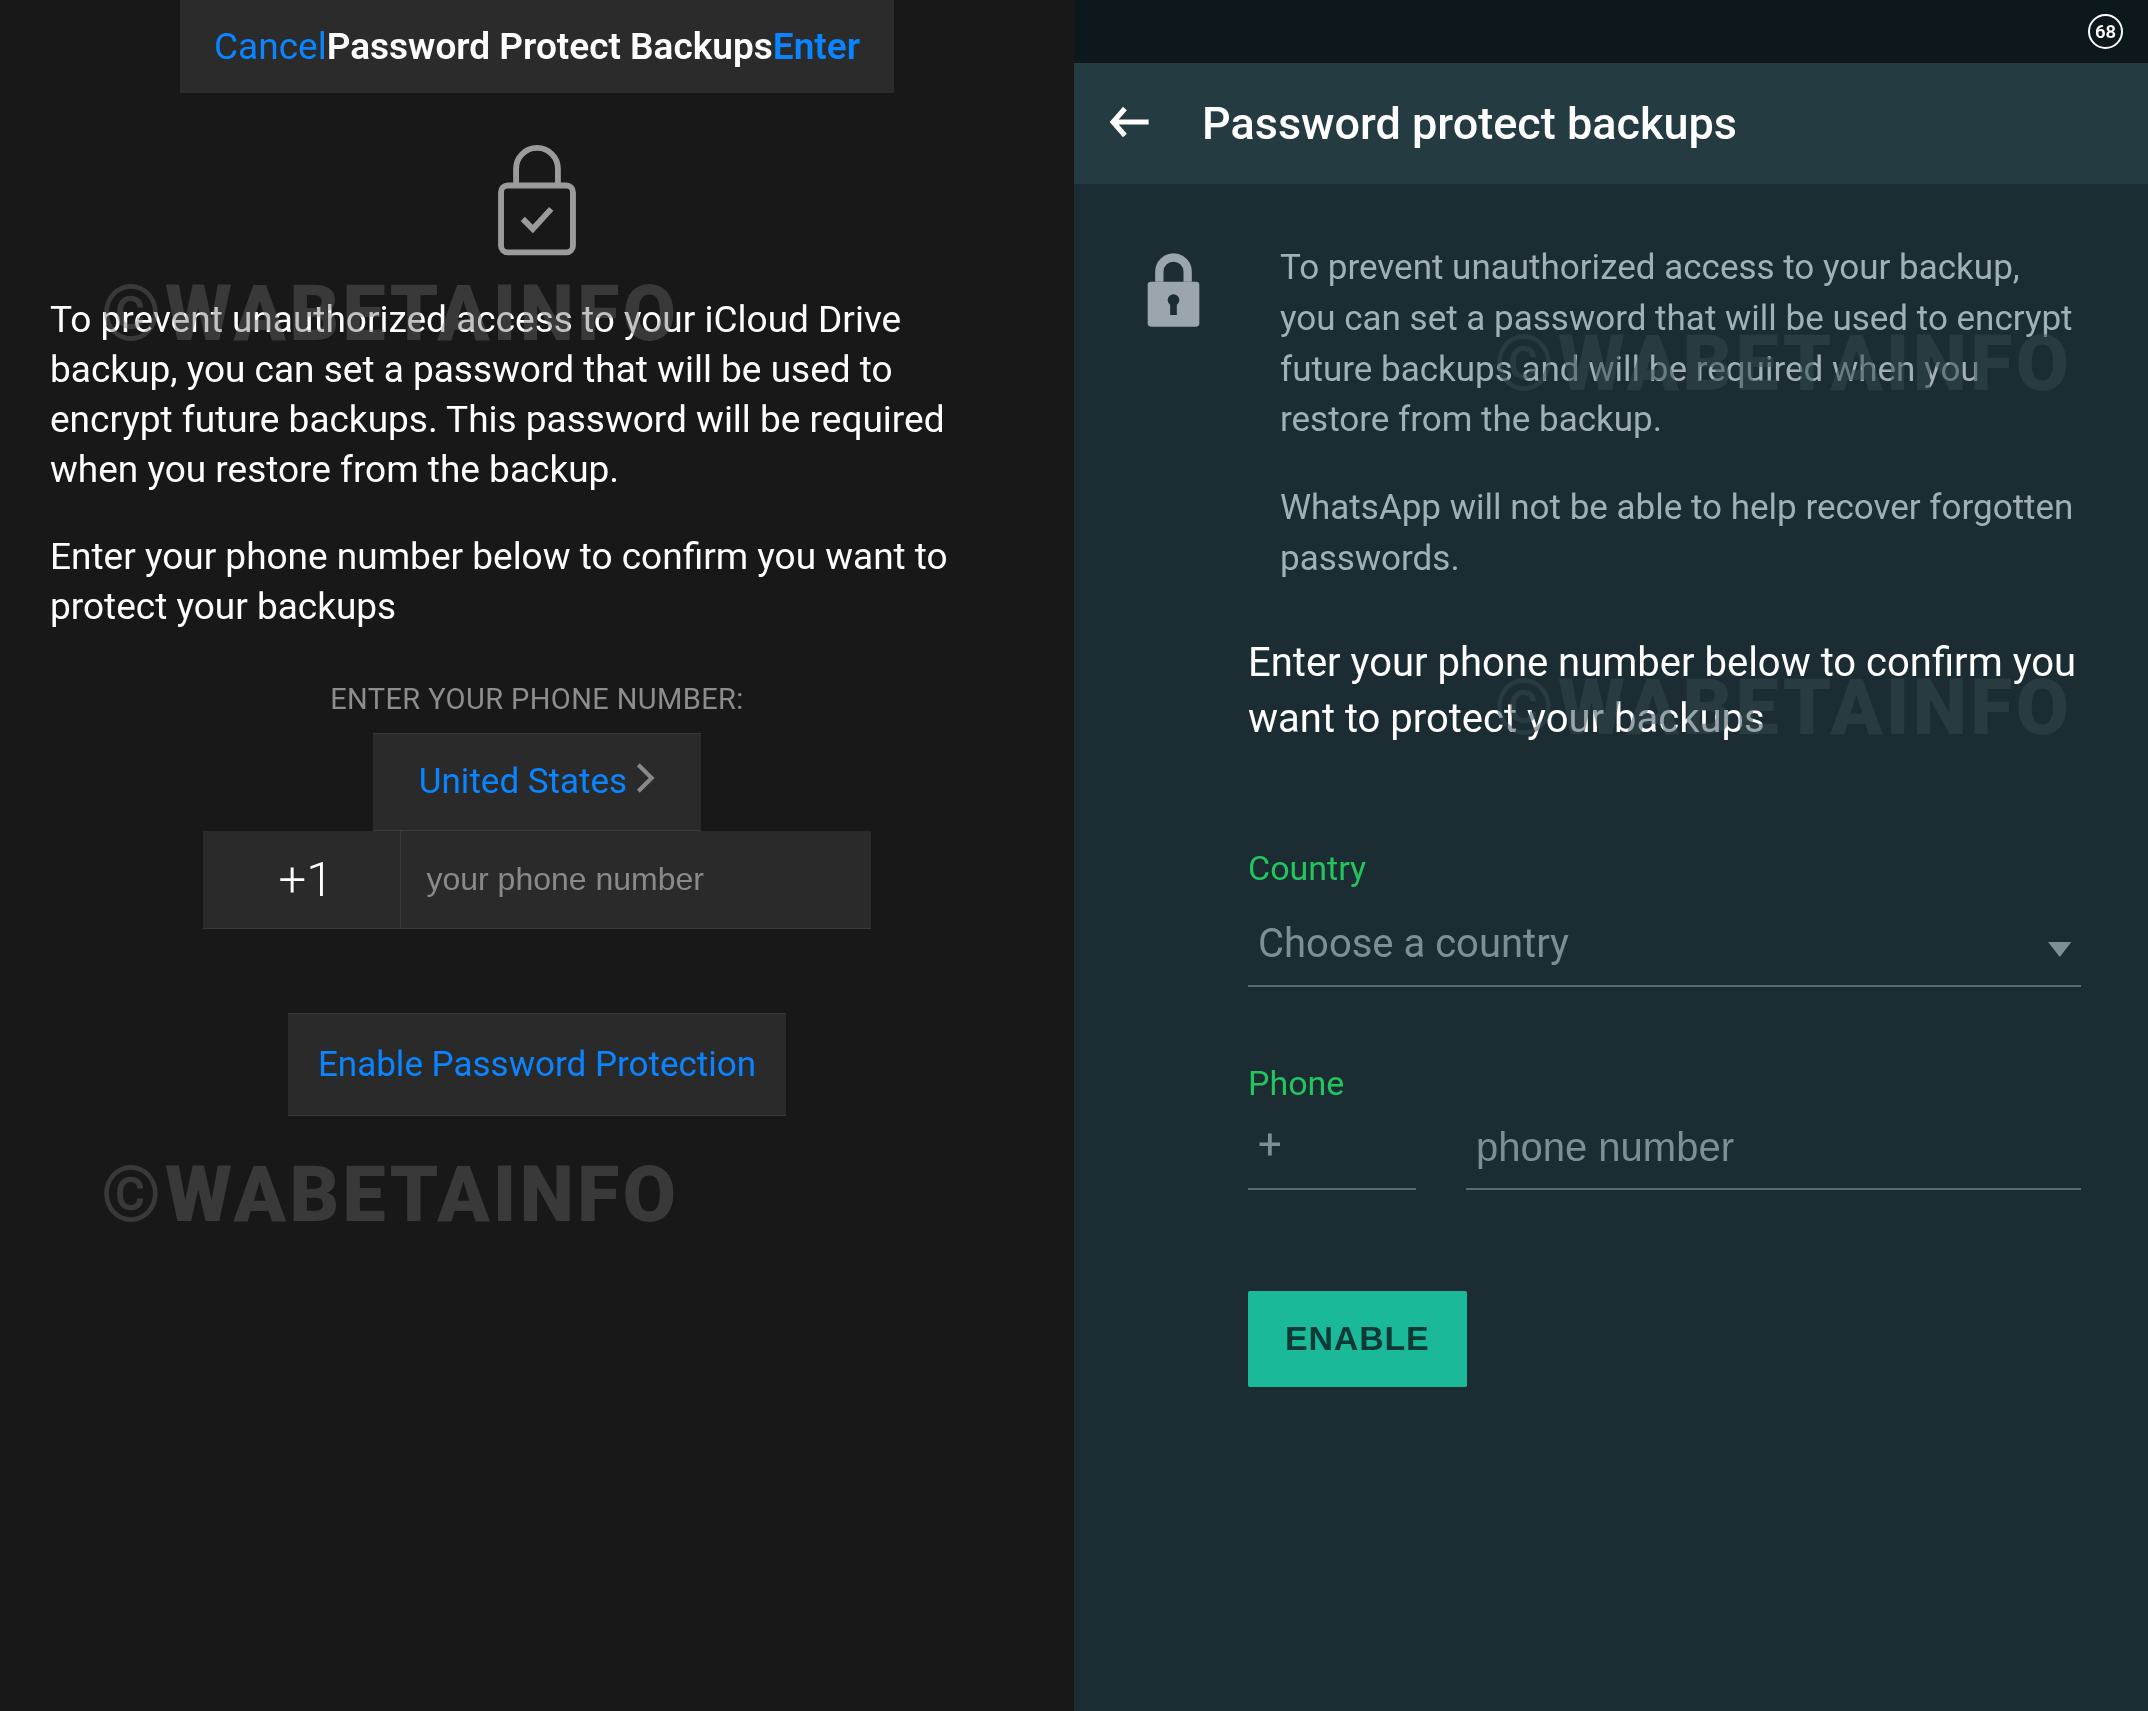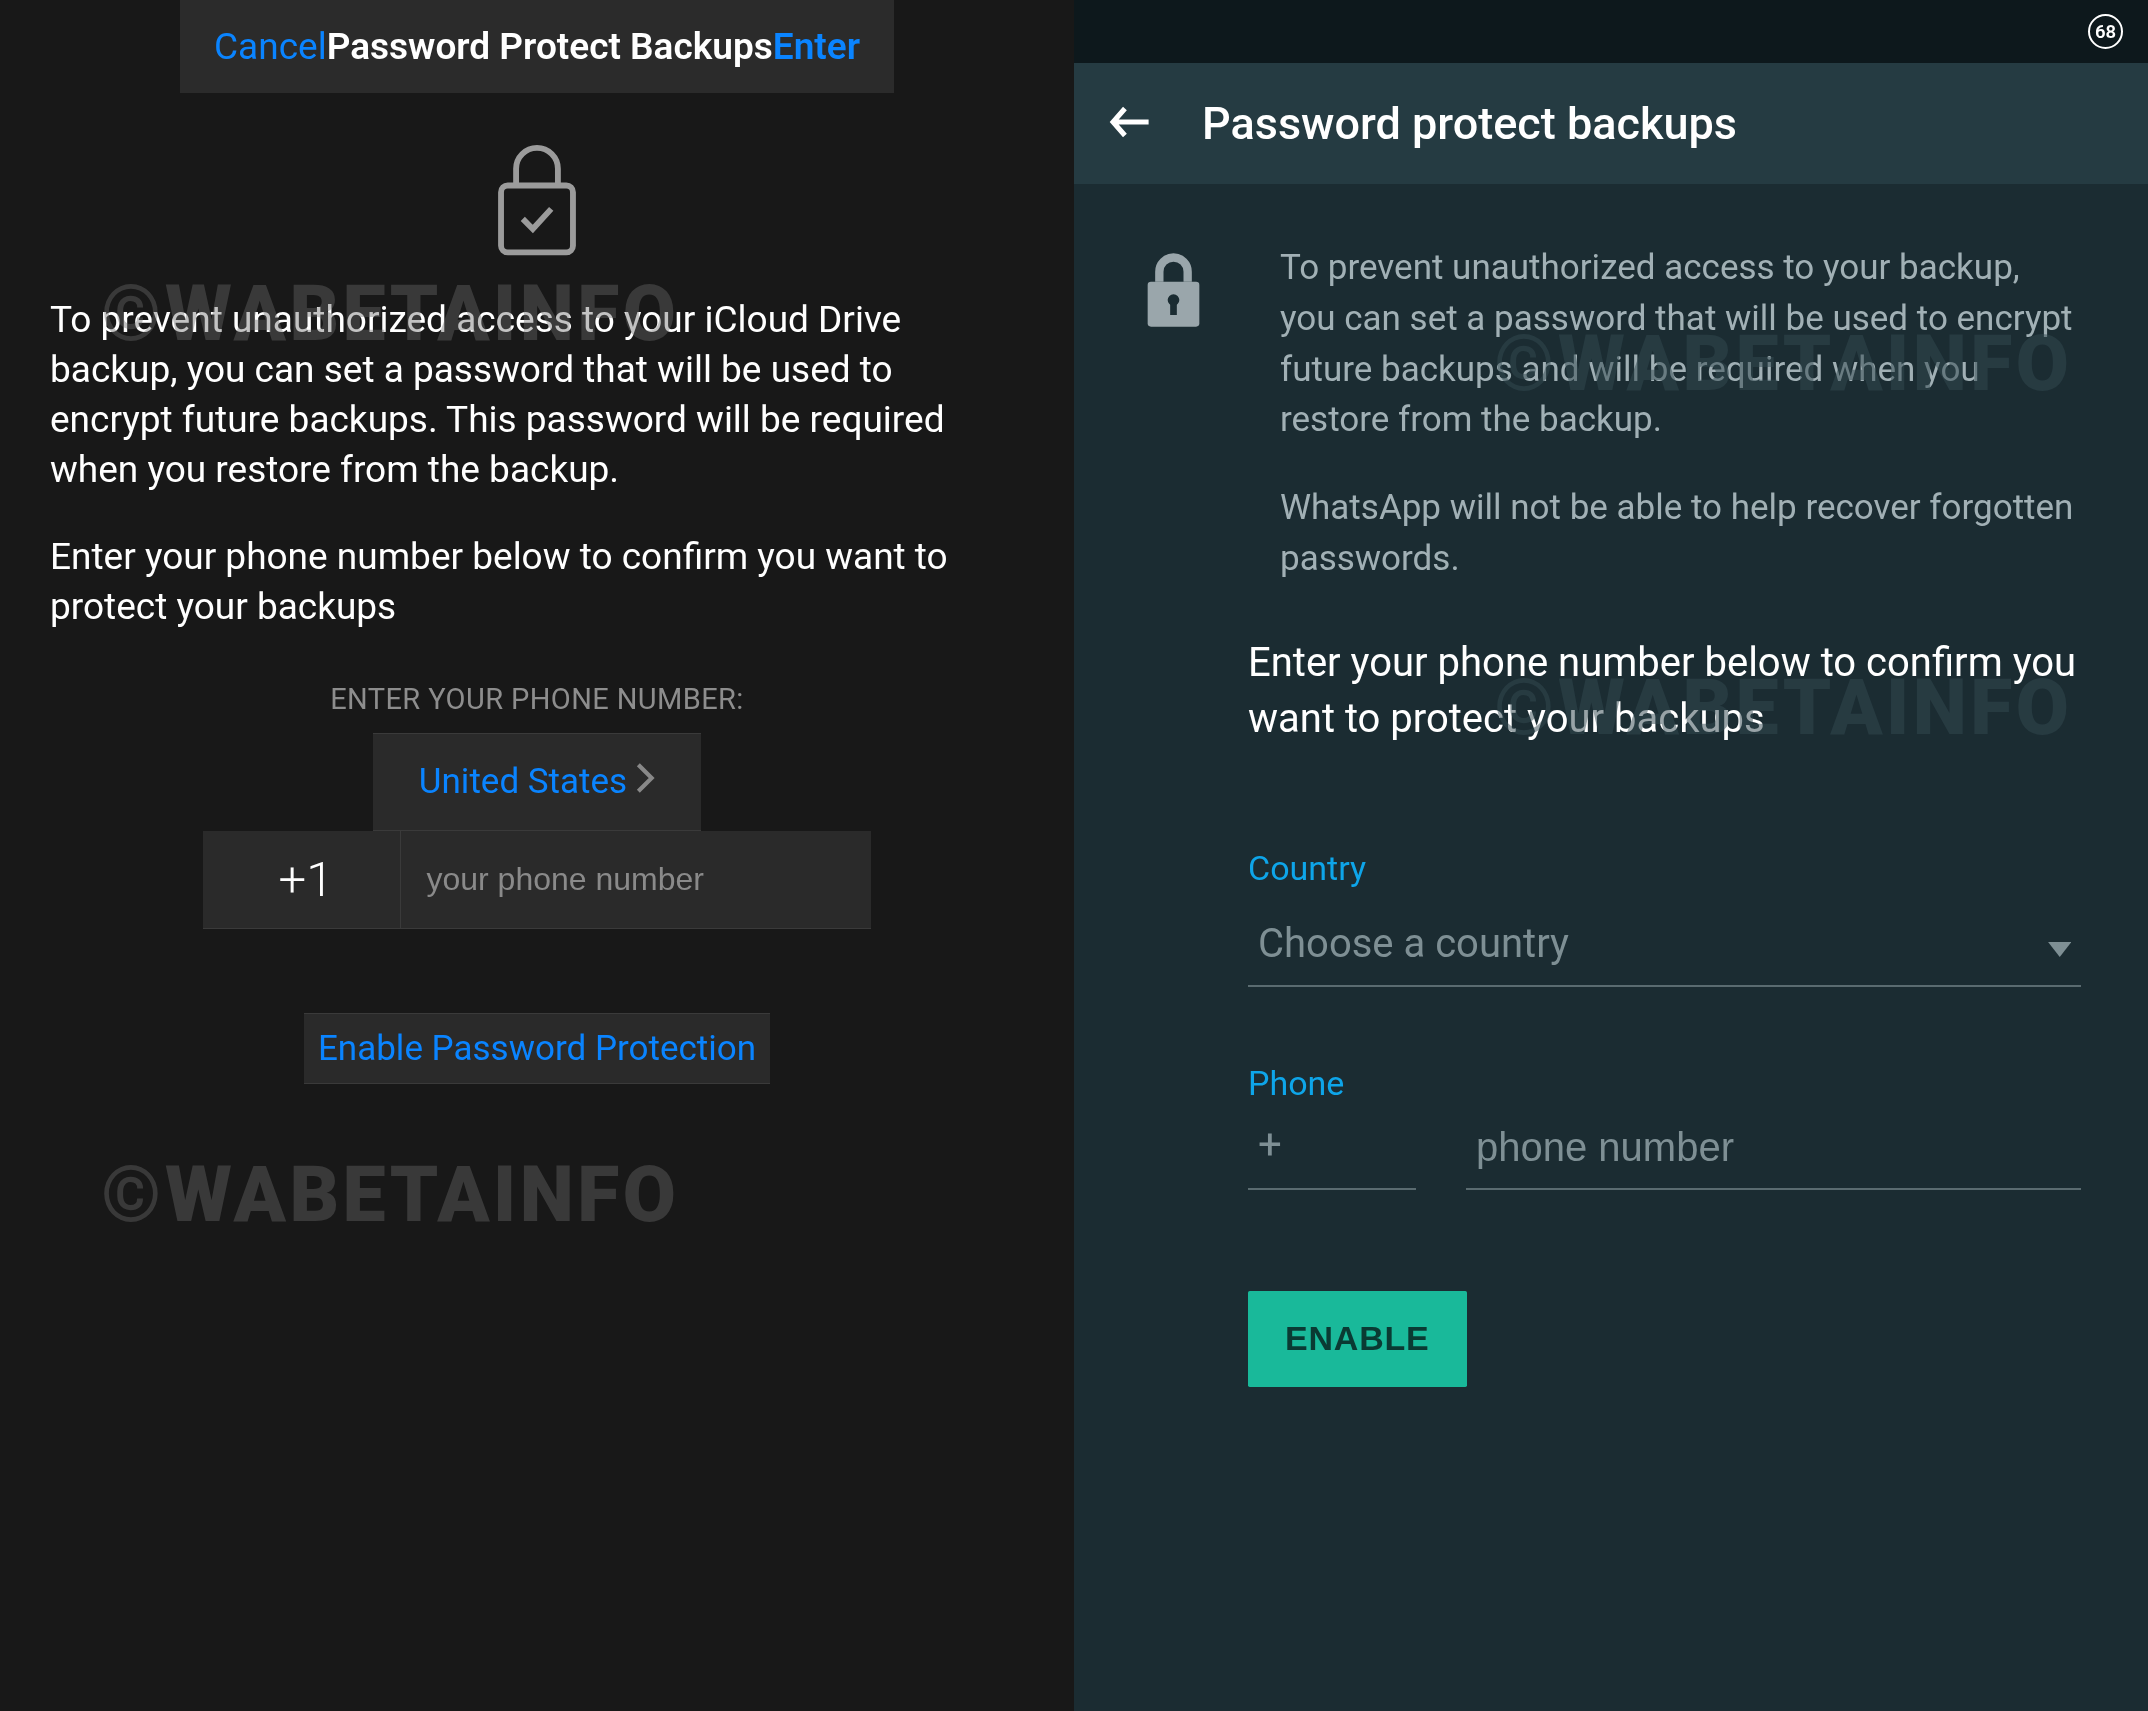--- a/index.html
+++ b/index.html
@@ -100,21 +100,21 @@
     padding: 20px 25px;
     font-weight: 300;
   }
   .ios-input::placeholder { color: #8a8a8a; }
 
   .ios-enable {
     background: #2a2a2a;
     color: #0a84ff;
     font-size: 35px;
     text-align: center;
-    padding: 14px;
+    padding: 30px;
     margin-top: 84px;
     border-top: 0.8px solid #3a3a3a;
     border-bottom: 0.8px solid #3a3a3a;
   }
 
   .watermark {
     position: absolute;
     color: #6b6b6b;
     font-size: 77px;
     font-weight: 900;
@@ -195,21 +195,21 @@
   .android-desc-2 { margin-top: 37px; }
   .android-confirm {
     color: #fff;
     font-size: 40px;
     line-height: 1.4;
     margin-top: 50px;
     margin-bottom: 101px;
     white-space: pre-line;
   }
   .android-label {
-    color: #0ea5e9;
+    color: #22c55e;
     font-size: 34px;
     margin-bottom: 17px;
   }
   .android-select {
     display: flex;
     justify-content: space-between;
     align-items: center;
     color: #7e8f94;
     font-size: 40px;
     padding: 15px 10px 18.5px;

